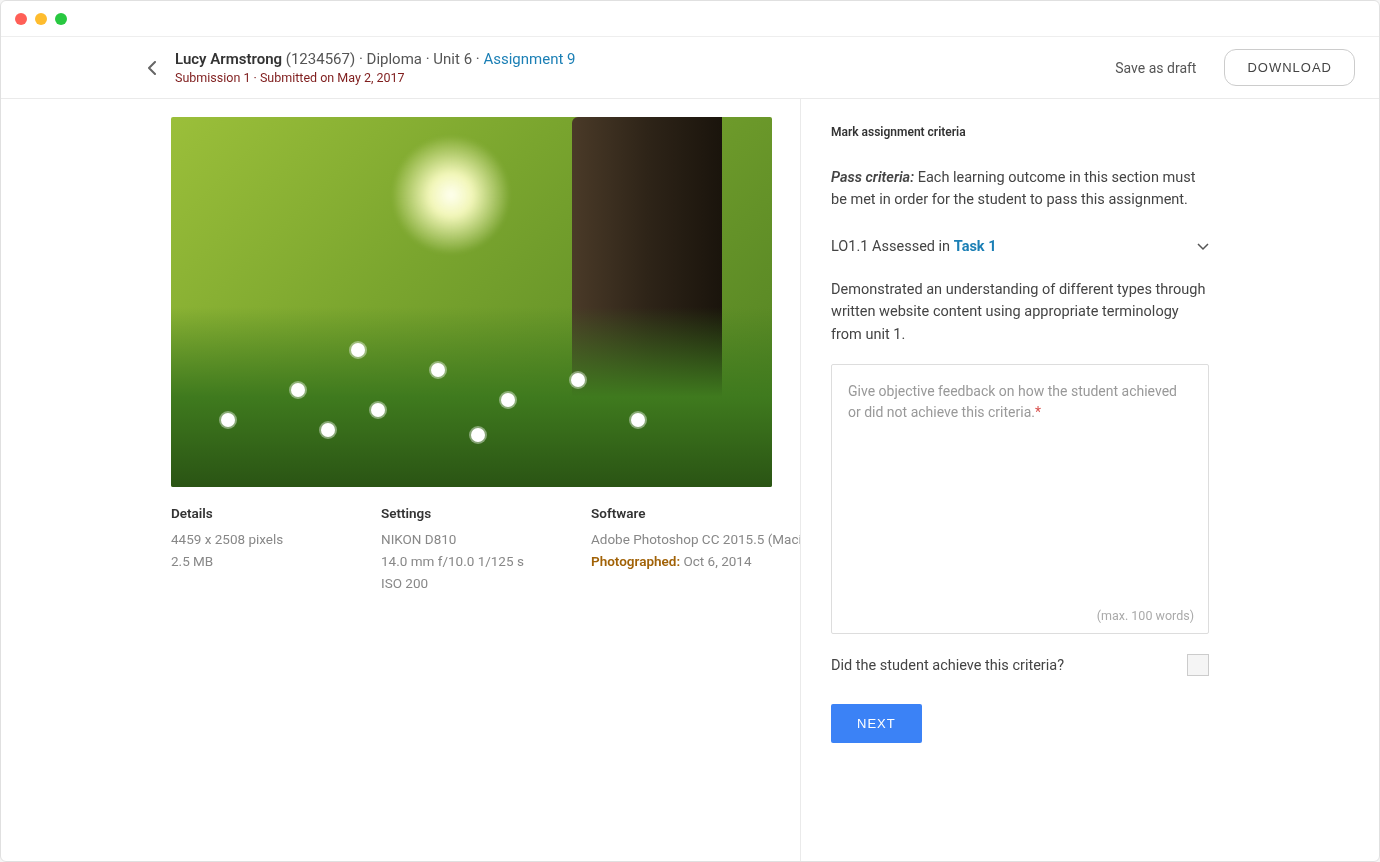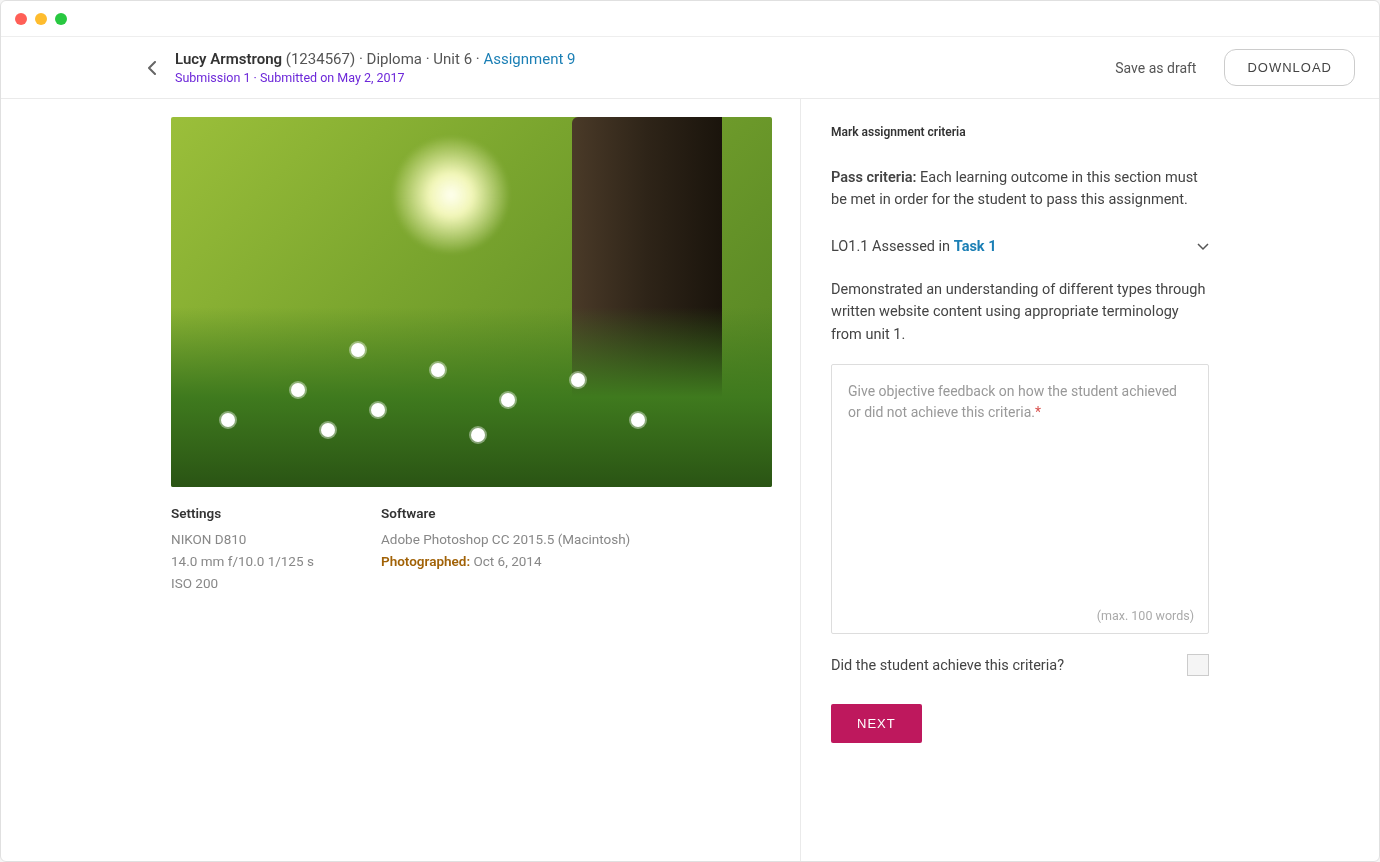--- a/index.html
+++ b/index.html
@@ -51,21 +51,21 @@
     color:#555;
   }
   .breadcrumb {
     font-size: 15px;
     color: #555;
   }
   .breadcrumb .name { font-weight: 600; color:#333; }
   .breadcrumb .link { color:#1b7fb5; cursor:pointer; }
   .sub-line {
     font-size: 12.5px;
-    color: #6d28d9;
+    color: #7f1d1d;
     margin-top: 2px;
   }
   .header-right {
     display:flex;
     align-items:center;
     gap:28px;
   }
   .save-draft {
     font-size: 14px;
     color:#555;
@@ -152,21 +152,21 @@
     font-weight:600;
     margin-bottom:28px;
     color:#333;
   }
   .pass-criteria {
     font-size:14.5px;
     color:#444;
     line-height:1.55;
     margin-bottom:26px;
   }
-  .pass-criteria .bold { font-weight:600; }
+  .pass-criteria .bold { font-weight:600;font-style:italic; }
   .lo-row {
     display:flex;
     align-items:center;
     justify-content:space-between;
     font-size:14.5px;
     color:#444;
     margin-bottom:24px;
   }
   .lo-row .lo-id { font-weight:400;margin-top:20px; }
   .lo-row .task-link { color:#1b7fb5; cursor:pointer;font-weight:bold; }
@@ -203,21 +203,21 @@
     color:#444;
   }
   .checkbox-box {
     width:22px; height:22px;
     border:1px solid #ccc;
     background:#f5f5f5;
     cursor:pointer;
   }
   .next-btn {
     margin-top:28px;
-    background:#be185d;
+    background:#3b82f6;
     color:#fff;
     border:none;
     padding:12px 26px;
     font-size:13px;
     letter-spacing:1px;
     cursor:pointer;
     border-radius:2px;
   }
 </style>
 </head>
@@ -272,20 +272,25 @@
         <div class="flower" style="bottom:80px; left:330px"></div>
         <div class="flower" style="bottom:100px; left:400px"></div>
         <div class="flower" style="bottom:60px; left:460px"></div>
         <div class="flower" style="bottom:45px; left:300px"></div>
         <div class="flower" style="bottom:50px; left:150px"></div>
         <div class="flower" style="bottom:130px; left:180px"></div>
       </div>
 
       <div class="meta">
         <div class="meta-col">
+          <h4>Details</h4>
+          <div>4459 x 2508 pixels</div>
+          <div>2.5 MB</div>
+        </div>
+        <div class="meta-col">
           <h4>Settings</h4>
           <div>NIKON D810</div>
           <div>14.0 mm f/10.0 1/125 s</div>
           <div>ISO 200</div>
         </div>
         <div class="meta-col" style="min-width:240px">
           <h4>Software</h4>
           <div>Adobe Photoshop CC 2015.5 (Macintosh)</div>
           <div>
             <span class="strong">Photographed:</span><span> Oct 6, 2014</span>

